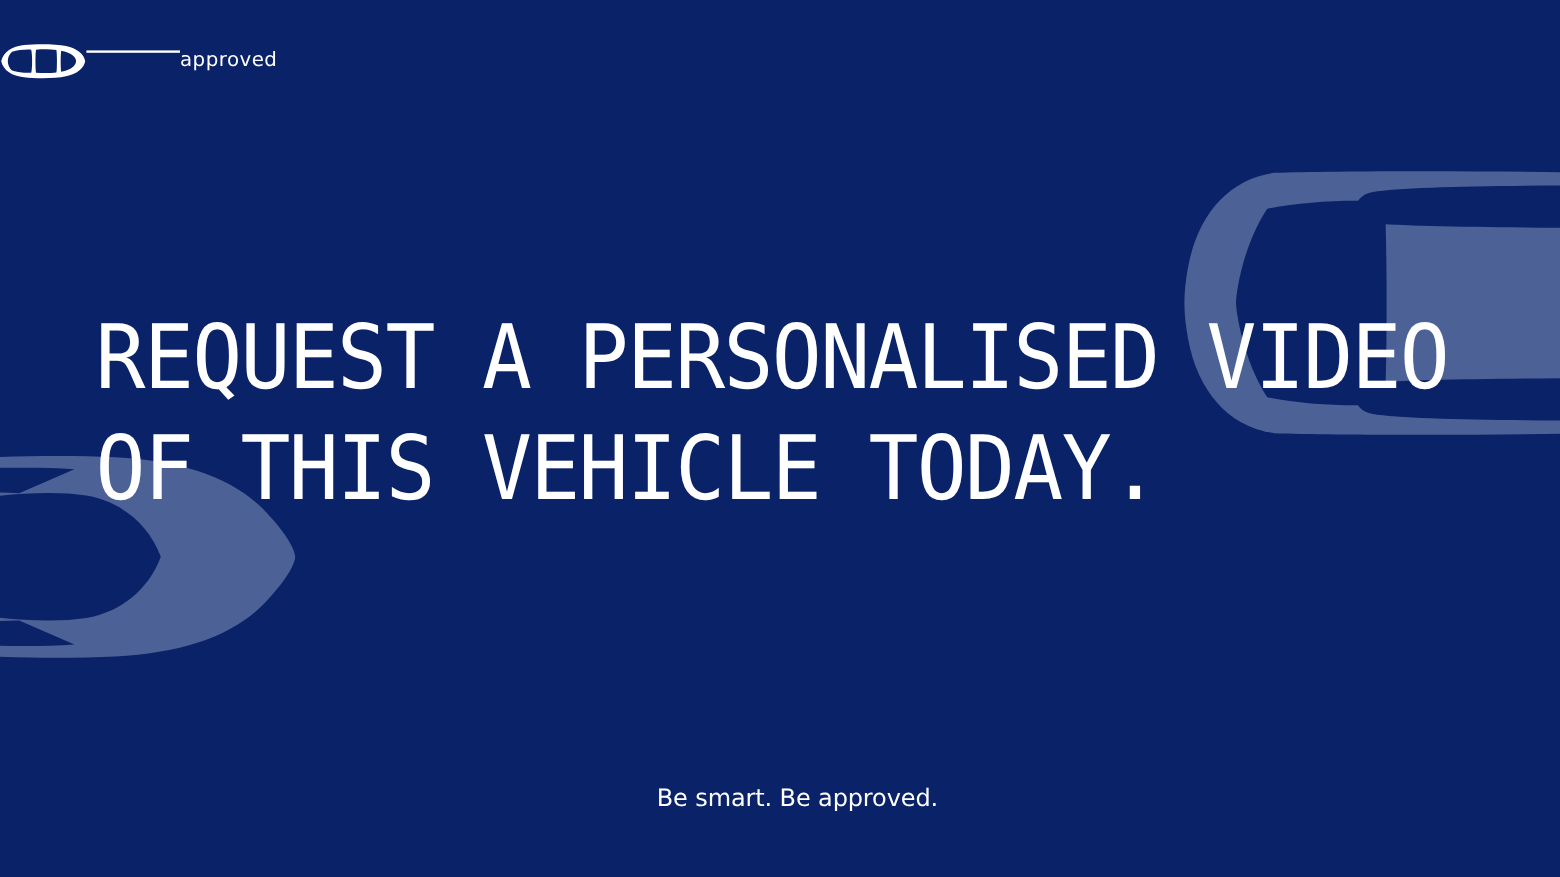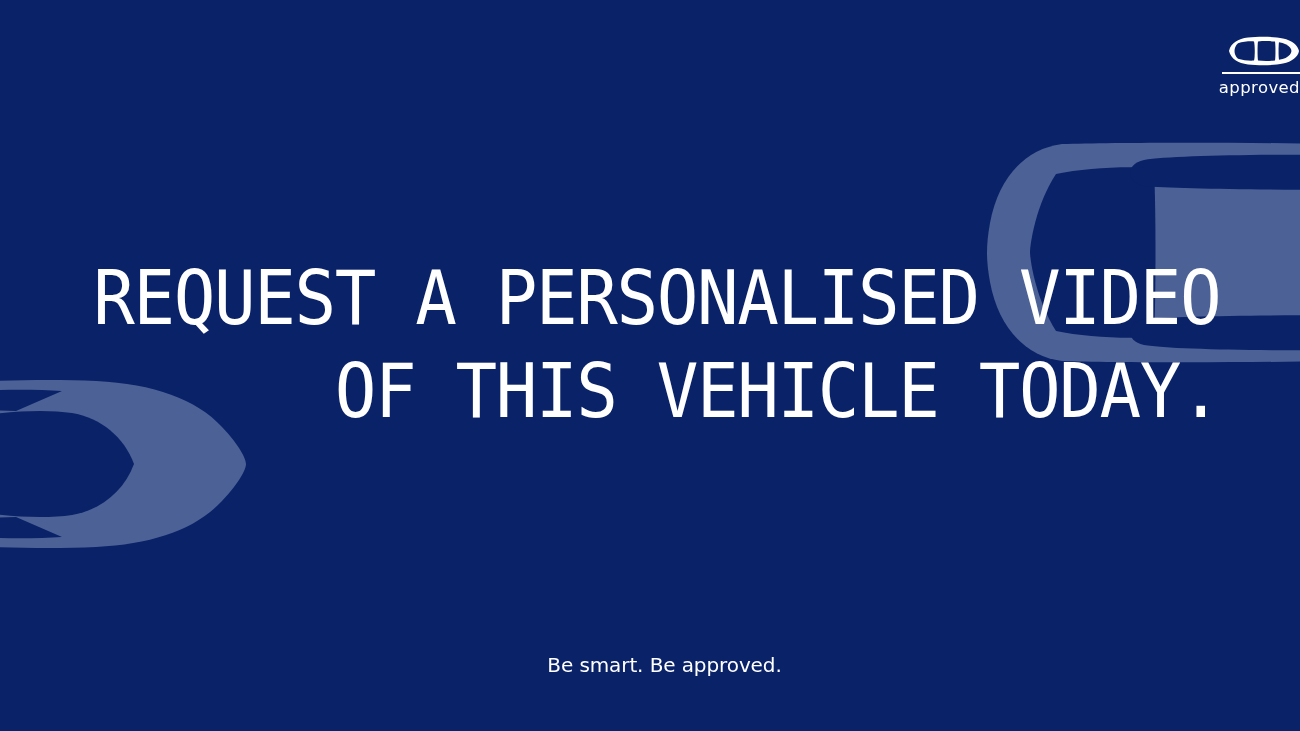--- a/index.html
+++ b/index.html
@@ -42,22 +42,22 @@
     height: 218px;
   }
 
   
   #logo-block {
     position: absolute;
     left: 0;
     right: 0;
     top: 36px;
     display: flex;
-    flex-direction: column;
-    align-items: flex-end;
+    flex-direction: row;
+    align-items: flex-start;
     z-index: 5;
   }
   #logo-car-icon {
     width: 72px;
     height: 30px;
     display: block;
   }
   #logo-rule {
     width: 78px;
     height: 2px;
@@ -74,21 +74,21 @@
     font-family: "DejaVu Sans", sans-serif;
   }
 
   
   #headline {
     position: absolute;
     left: 0;
     right: 0;
     top: 262px;
     z-index: 4;
-    text-align: right;
+    text-align: left;
     padding: 0 40px;
   }
   .headline-line {
     color: #ffffff;
     font-family: "DejaVu Sans Mono", "Liberation Mono", monospace;
     font-weight: 400;
     line-height: 0.98;
     white-space: nowrap;
     display: block;
   }

